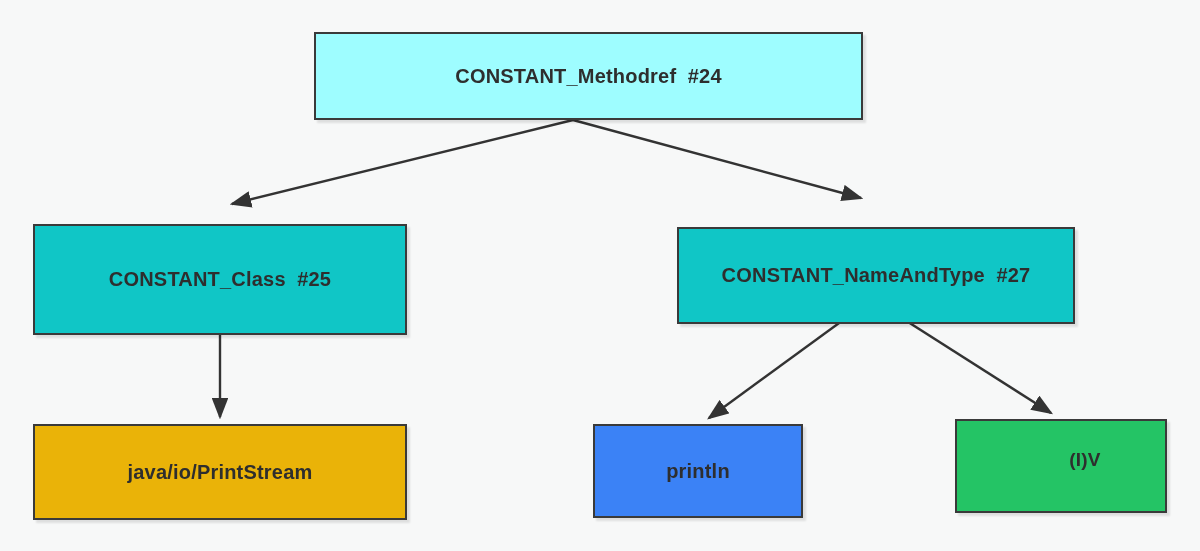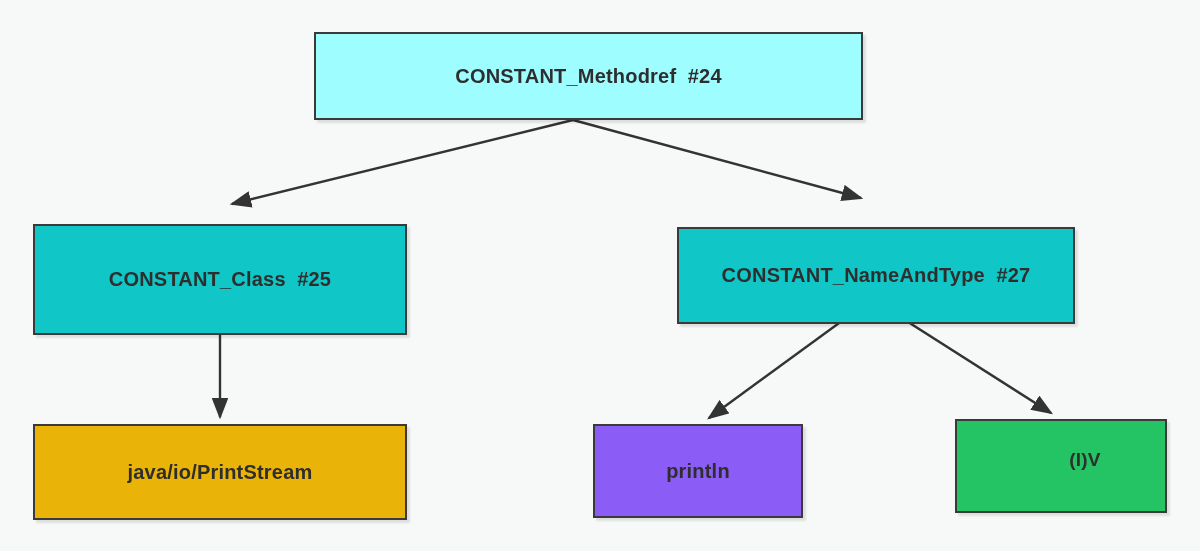--- a/index.html
+++ b/index.html
@@ -65,21 +65,21 @@
   </div>
 
   <div class="node node-nameandtype" style="background-color: rgb(16, 198, 198);">
     <span class="label">CONSTANT_NameAndType  #27</span>
   </div>
 
   <div class="node node-printstream" style="background-color: #eab308;">
     <span class="label">java/io/PrintStream</span>
   </div>
 
-  <div class="node node-println" style="background-color: #8b5cf6;">
+  <div class="node node-println" style="background-color: #3b82f6;">
     <span class="label">println</span>
   </div>
 
   <div class="node node-iv" style="background-color: rgb(36, 196, 101);">
     <span class="label">(I)V</span>
   </div>
 
 </div>
 
 </body></html>

